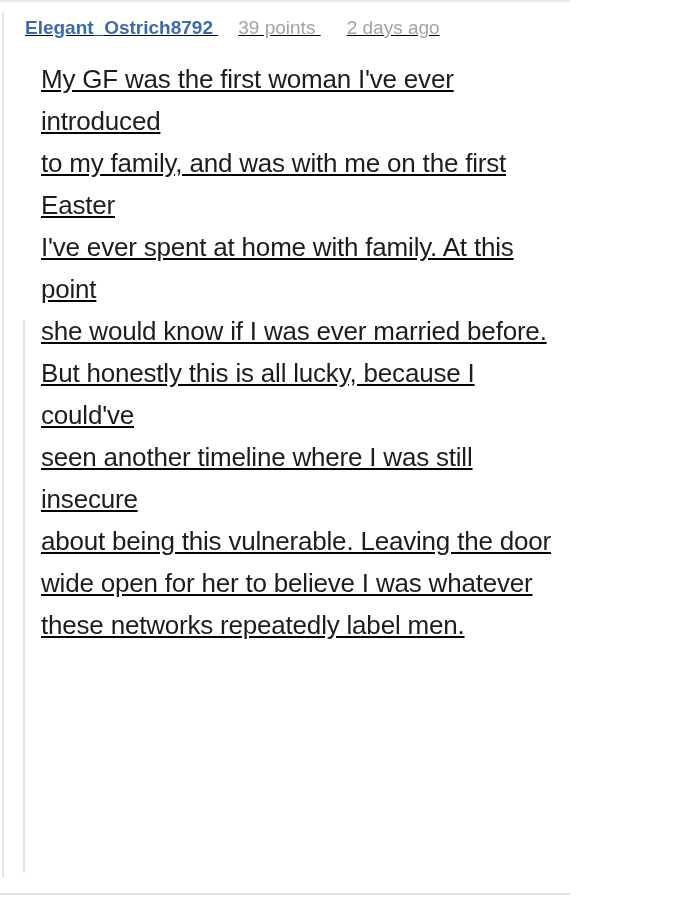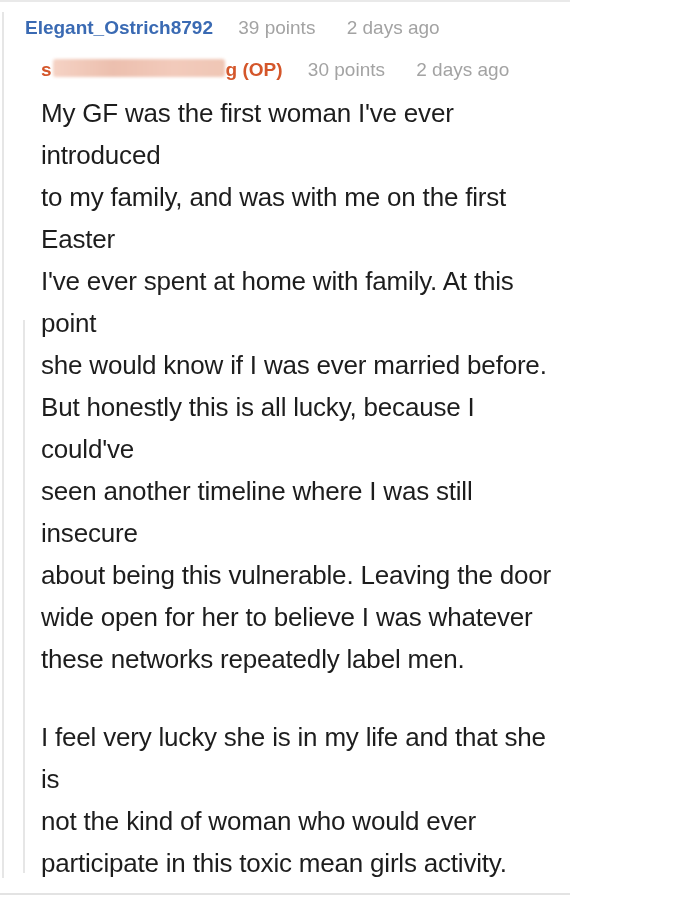--- a/index.html
+++ b/index.html
@@ -1,19 +1,19 @@
 <!DOCTYPE html>
 <html><head>
 <meta charset="utf-8">
 <style>
   * { margin:0; padding:0; box-sizing:border-box; }
   html,body { background:#ffffff; }
   body { width:700px; height:898px; font-family:"Liberation Sans", sans-serif; }
 
-  .page { position:relative; width:570px; height:898px; background:#ffffff; overflow:hidden; }
+  .page { position:relative; width:570px; height:898px; background:#ffffff; overflow:hidden;text-decoration:underline; }
 
   .top-divider    { position:absolute; top:0;     left:0; right:0; height:2px; background:#e9e9e9; }
   .bottom-divider { position:absolute; top:893px; left:0; right:0; height:2px; background:#e3e3e3; }
 
   .threadline { position:absolute; width:2px; background:#e6e6e6; cursor:pointer; }
   .root-line  { left:2px;  top:12px;  height:866px; }
   .reply-line { left:23px; top:320px; height:553px; }
 
   .comment.root { padding:16px 12px 0 25px; }
 
@@ -54,40 +54,30 @@
 
     <div class="meta">
       <a class="author blue">Elegant_Ostrich8792</a>
       <span class="points">39 points</span>
       <span class="age">2 days ago</span>
     </div>
 
 
     <div class="comment reply">
 
-      <div class="meta">
-        <a class="author orange">
-          <span>s</span><span class="redacted"></span><span>g (OP)</span>
-        </a>
-        <span class="points">30 points</span>
-        <span class="age">2 days ago</span>
-      </div>
 
       <p class="body">My GF was the first woman I've ever introduced
 to my family, and was with me on the first Easter
 I've ever spent at home with family. At this point
 she would know if I was ever married before.
 But honestly this is all lucky, because I could've
 seen another timeline where I was still insecure
 about being this vulnerable. Leaving the door
 wide open for her to believe I was whatever
 these networks repeatedly label men.</p>
 
-      <p class="body para2">I feel very lucky she is in my life and that she is
-not the kind of woman who would ever
-participate in this toxic mean girls activity.</p>
 
     </div>
   </div>
 
   <div class="bottom-divider"></div>
 
 </div>
 
 </body></html>

